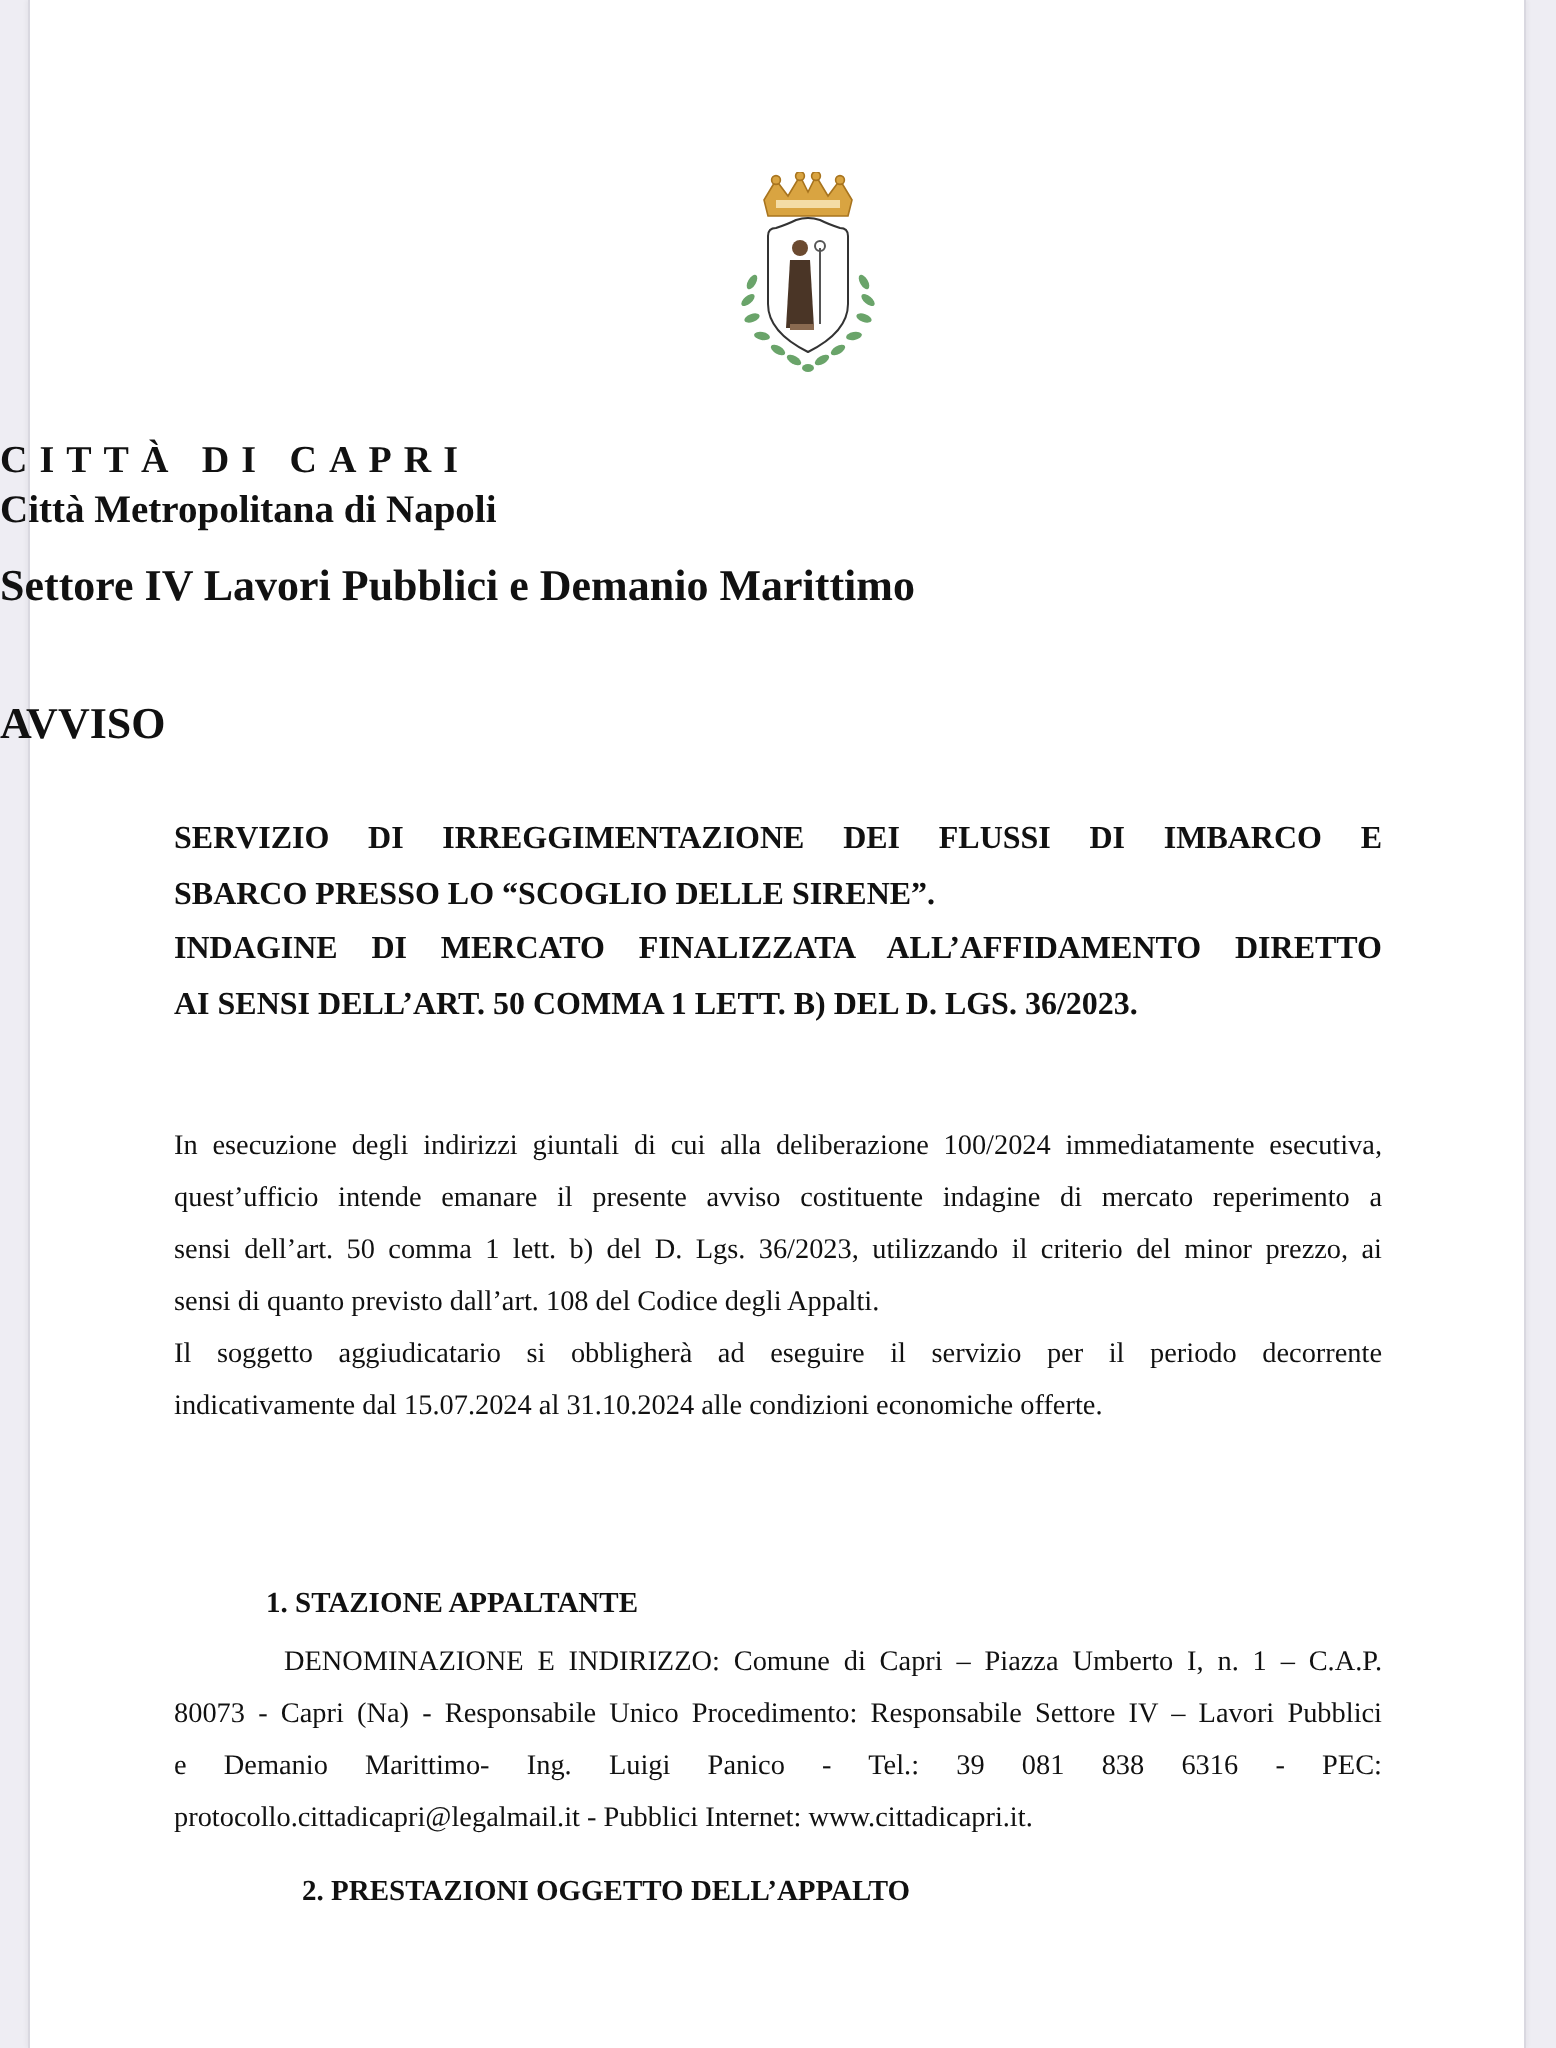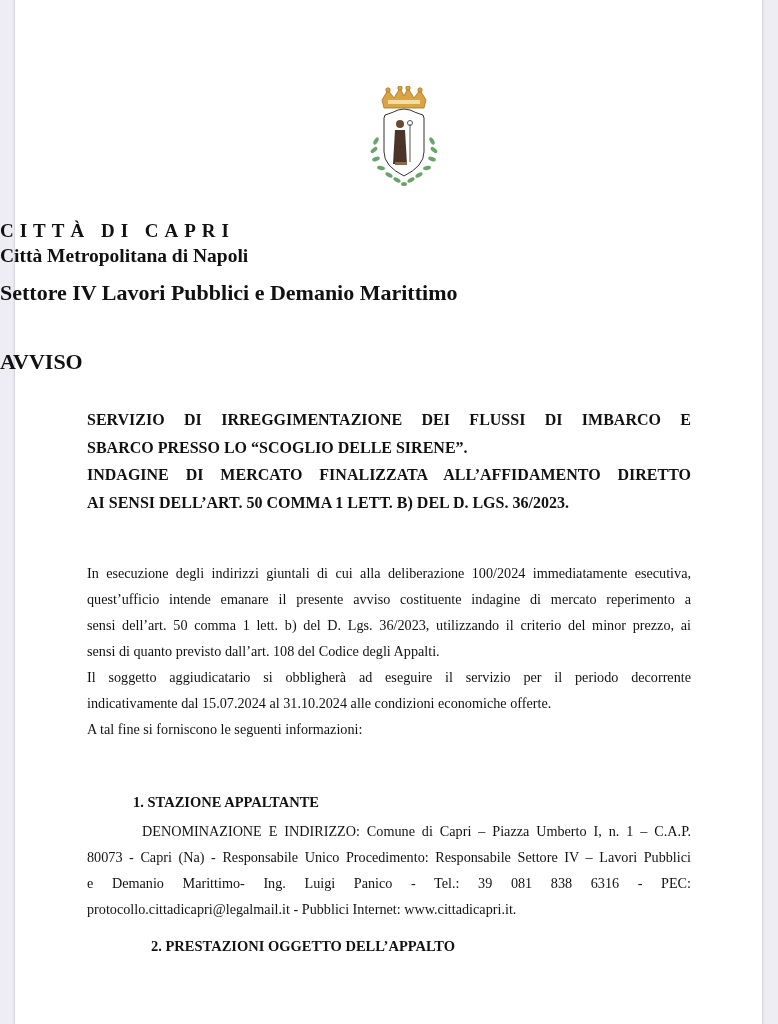--- a/index.html
+++ b/index.html
@@ -107,21 +107,20 @@
   <div class="last">AI SENSI DELL’ART. 50 COMMA 1 LETT. B) DEL D. LGS. 36/2023.</div>
 </div>
 
 <div class="body">
   <div class="jl">In esecuzione degli indirizzi giuntali di cui alla deliberazione 100/2024 immediatamente esecutiva,</div>
   <div class="jl">quest’ufficio intende emanare il presente avviso costituente indagine di mercato reperimento a</div>
   <div class="jl">sensi dell’art. 50 comma 1 lett. b) del D. Lgs. 36/2023, utilizzando il criterio del minor prezzo, ai</div>
   <div class="ll">sensi di quanto previsto dall’art. 108 del Codice degli Appalti.</div>
   <div class="jl">Il soggetto aggiudicatario si obbligherà ad eseguire il servizio per il periodo decorrente</div>
   <div class="ll">indicativamente dal 15.07.2024 al 31.10.2024 alle condizioni economiche offerte.</div>
-  <div class="ll">A tal fine si forniscono le seguenti informazioni:</div>
 </div>
 
 <div class="sec1-title">1. STAZIONE APPALTANTE</div>
 <div class="sec1-body">
   <div class="jl first">DENOMINAZIONE E INDIRIZZO: Comune di Capri – Piazza Umberto I, n. 1 – C.A.P.</div>
   <div class="jl">80073 - Capri (Na) - Responsabile Unico Procedimento: Responsabile Settore IV – Lavori Pubblici</div>
   <div class="jl">e Demanio Marittimo- Ing. Luigi Panico - Tel.: 39 081 838 6316 - PEC:</div>
   <div class="ll">protocollo.cittadicapri@legalmail.it - Pubblici Internet: www.cittadicapri.it.</div>
 </div>
 

